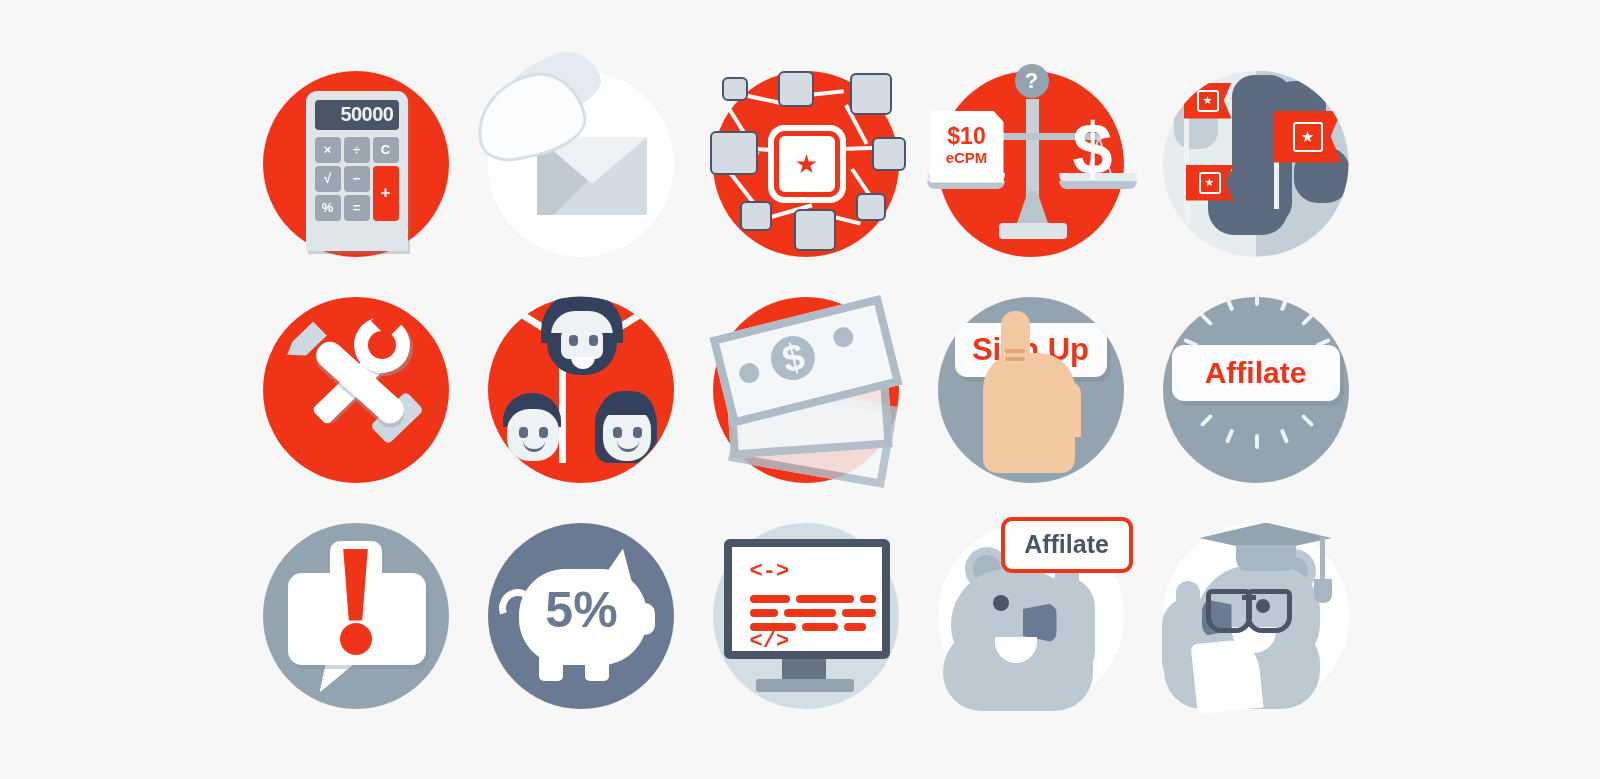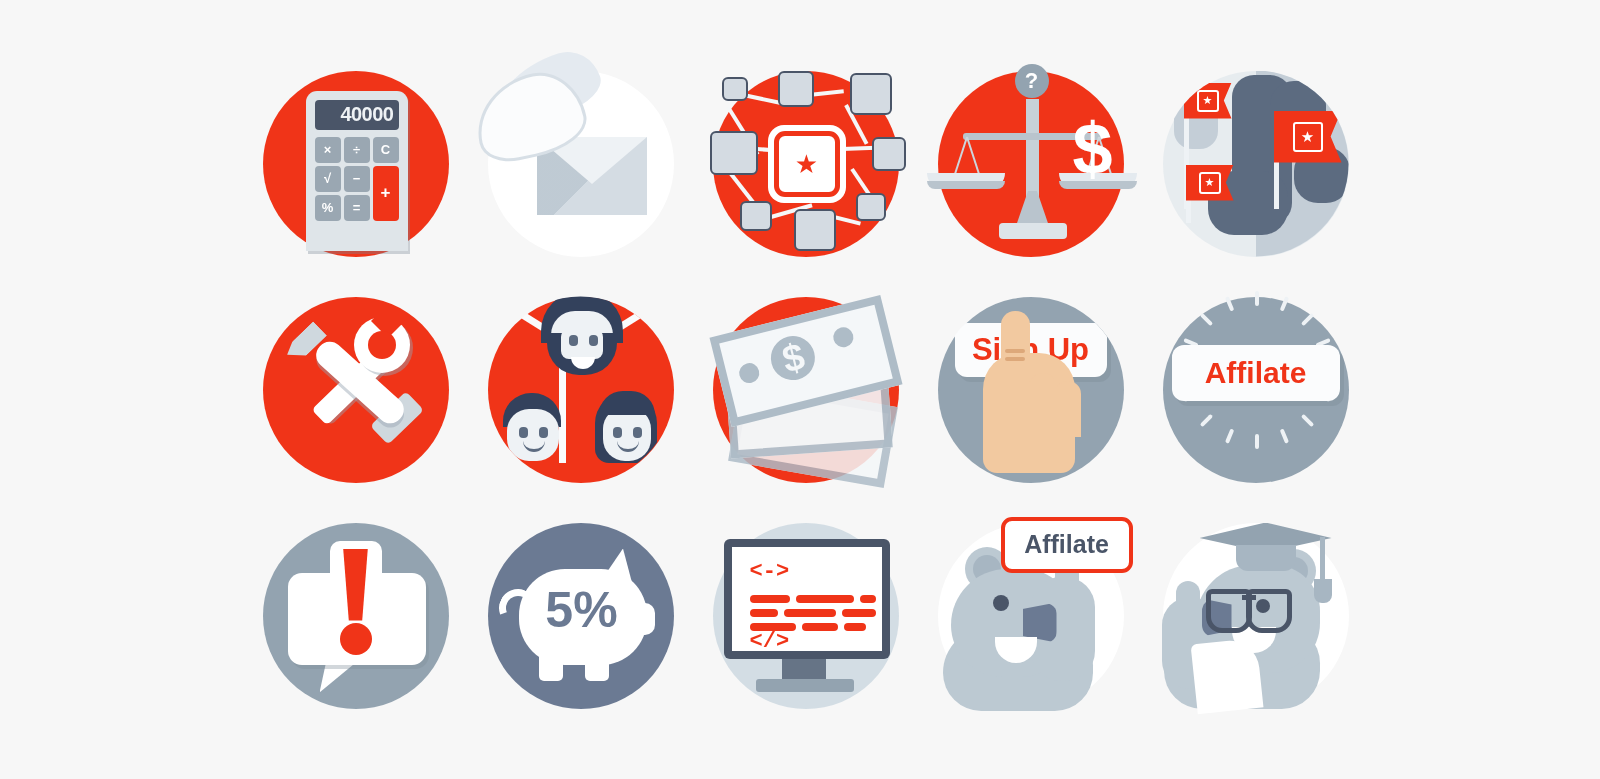--- a/index.html
+++ b/index.html
@@ -271,21 +271,21 @@
 </style>
 </head>
 <body>
 
 <div class="sheet">
 
   <div class="cell">
     <div class="disc red"></div>
     <div class="art">
       <div class="calc">
-        <div class="calc-screen">40000</div>
+        <div class="calc-screen">50000</div>
         <div class="calc-keys">
           <div class="key">×</div>
           <div class="key">÷</div>
           <div class="key">C</div>
           <div class="key">√</div>
           <div class="key">−</div>
           <div class="key plus">+</div>
           <div class="key">%</div>
           <div class="key">=</div>
         </div>
@@ -343,20 +343,24 @@
       <div class="beam"></div>
       <div class="string" style="left:47px;top:86px;height:42px;transform:rotate(18deg);"></div>
       <div class="string" style="left:47px;top:86px;height:42px;transform:rotate(-18deg);"></div>
       <div class="string" style="left:179px;top:86px;height:42px;transform:rotate(18deg);"></div>
       <div class="string" style="left:179px;top:86px;height:42px;transform:rotate(-18deg);"></div>
       <div class="pan l"></div>
       <div class="pan-dark" style="left:8px;top:130px;"></div>
       <div class="pan r"></div>
       <div class="pan-dark" style="left:140px;top:130px;"></div>
       <div class="bigdollar">$</div>
+      <div class="tag">
+        <div class="t1">$10</div>
+        <div class="t2">eCPM</div>
+      </div>
     </div>
   </div>
 
   <div class="cell">
     <div class="disc pale" style="background:#e7ecef;"></div>
     <div class="art" style="clip-path:circle(93px at 112px 113px);">
       <div style="position:absolute;left:112px;top:20px;width:93px;height:186px;background:#c4ced7;"></div>
       <div class="globe-land globe-l2" style="left:88px;top:24px;width:60px;height:150px;border-radius:22px;"></div>
       <div class="globe-land" style="left:126px;top:30px;width:56px;height:60px;border-radius:24px;"></div>
       <div class="globe-land" style="left:150px;top:96px;width:56px;height:56px;border-radius:24px;"></div>

